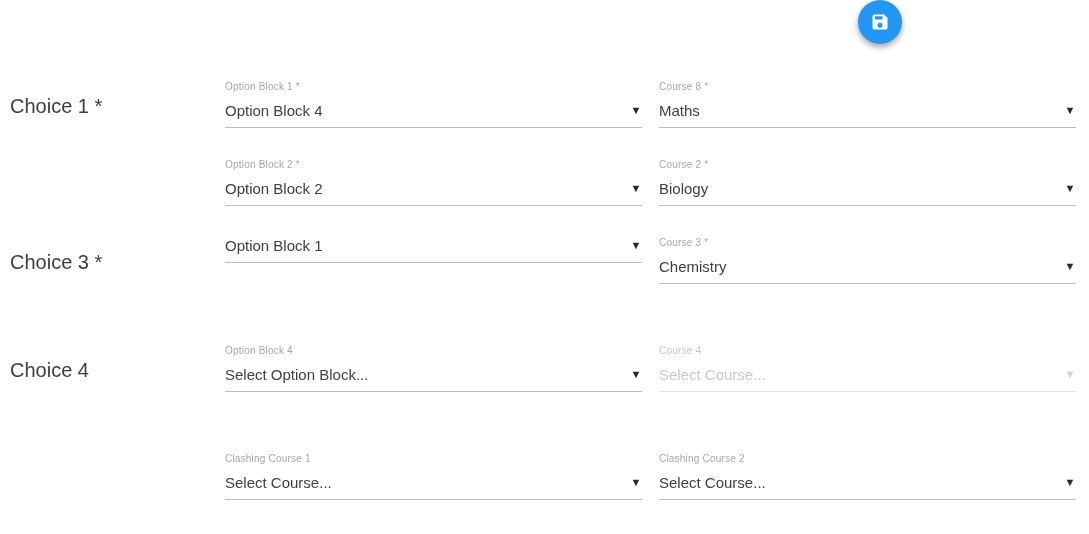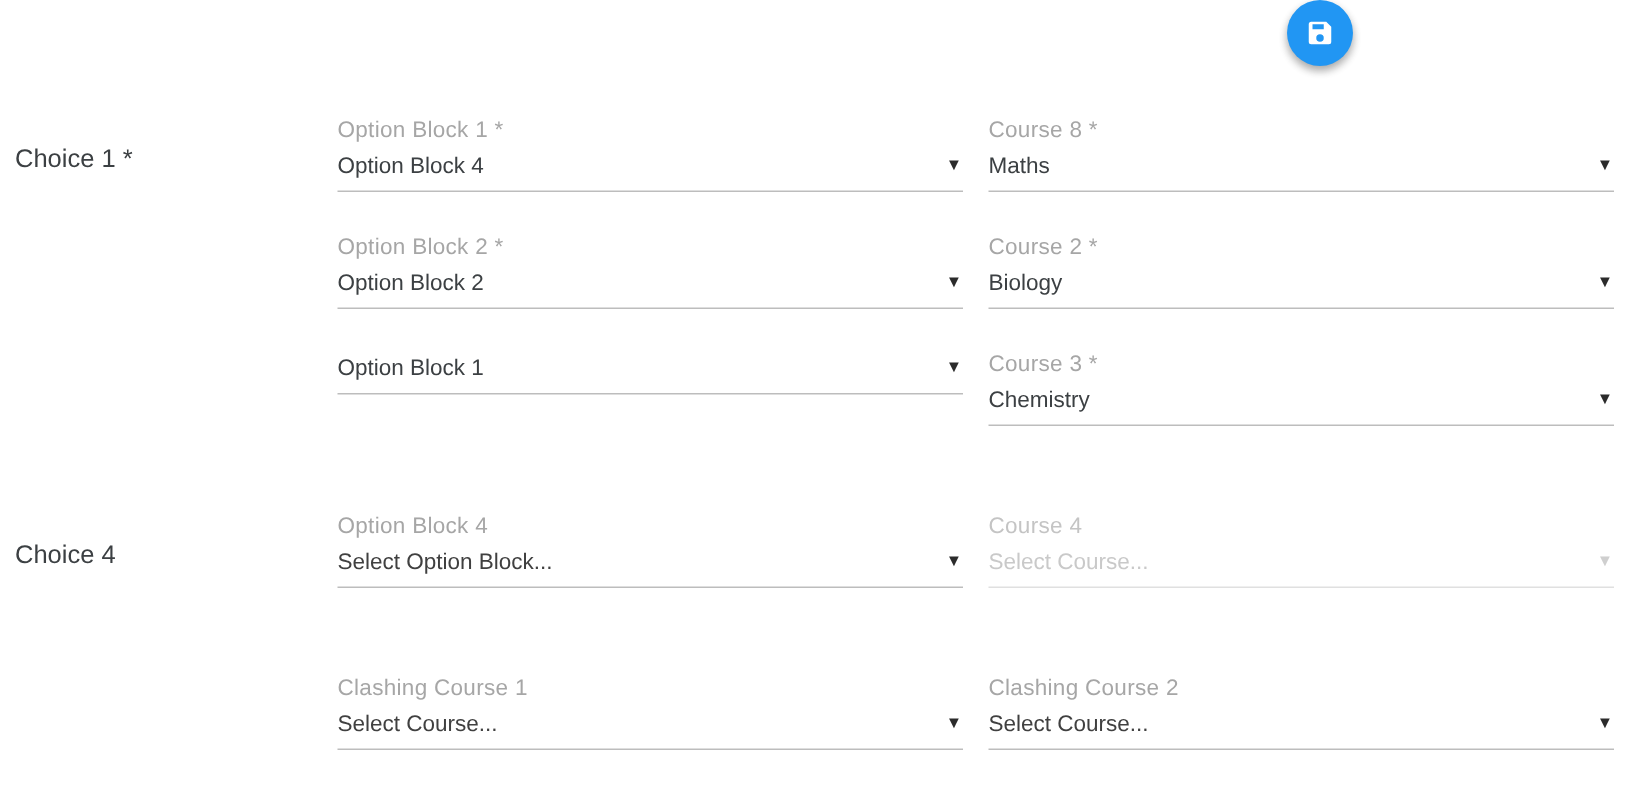--- a/index.html
+++ b/index.html
@@ -52,35 +52,35 @@
     position: absolute;
     left: 0;
     width: 1089px;
     height: 64px;
   }
   .row-label {
     position: absolute;
     left: 10px;
     top: 0;
     width: 200px;
-    font-size: 17px;
+    font-size: 20px;
     line-height: 20px;
     color: #3c4043;
     white-space: nowrap;
   }
 
   .field {
     position: absolute;
     top: -16px;
   }
   .field.col1 { left: 225px; width: 417px; }
   .field.col2 { left: 659px; width: 417px; }
 
   .field-label {
-    font-size: 15px;
+    font-size: 10px;
     line-height: 14px;
     letter-spacing: 0.2px;
     color: #a6a6a6;
     white-space: nowrap;
     margin-bottom: 7px;
   }
   .field-label.disabled { color: #c4c4c4; }
 
   .select {
     position: relative;
@@ -168,20 +168,21 @@
     <div class="field col2">
       <div class="field-label">Course 2 *</div>
       <div class="select">
         <span class="select-value">Biology</span>
         <span class="chevron">▼</span>
       </div>
     </div>
   </div>
 
   <div class="row" style="top:252px;">
+    <div class="row-label">Choice 3 *</div>
 
     <div class="field col1">
       <div class="select">
         <span class="select-value">Option Block 1</span>
         <span class="chevron">▼</span>
       </div>
     </div>
 
     <div class="field col2">
       <div class="field-label">Course 3 *</div>

